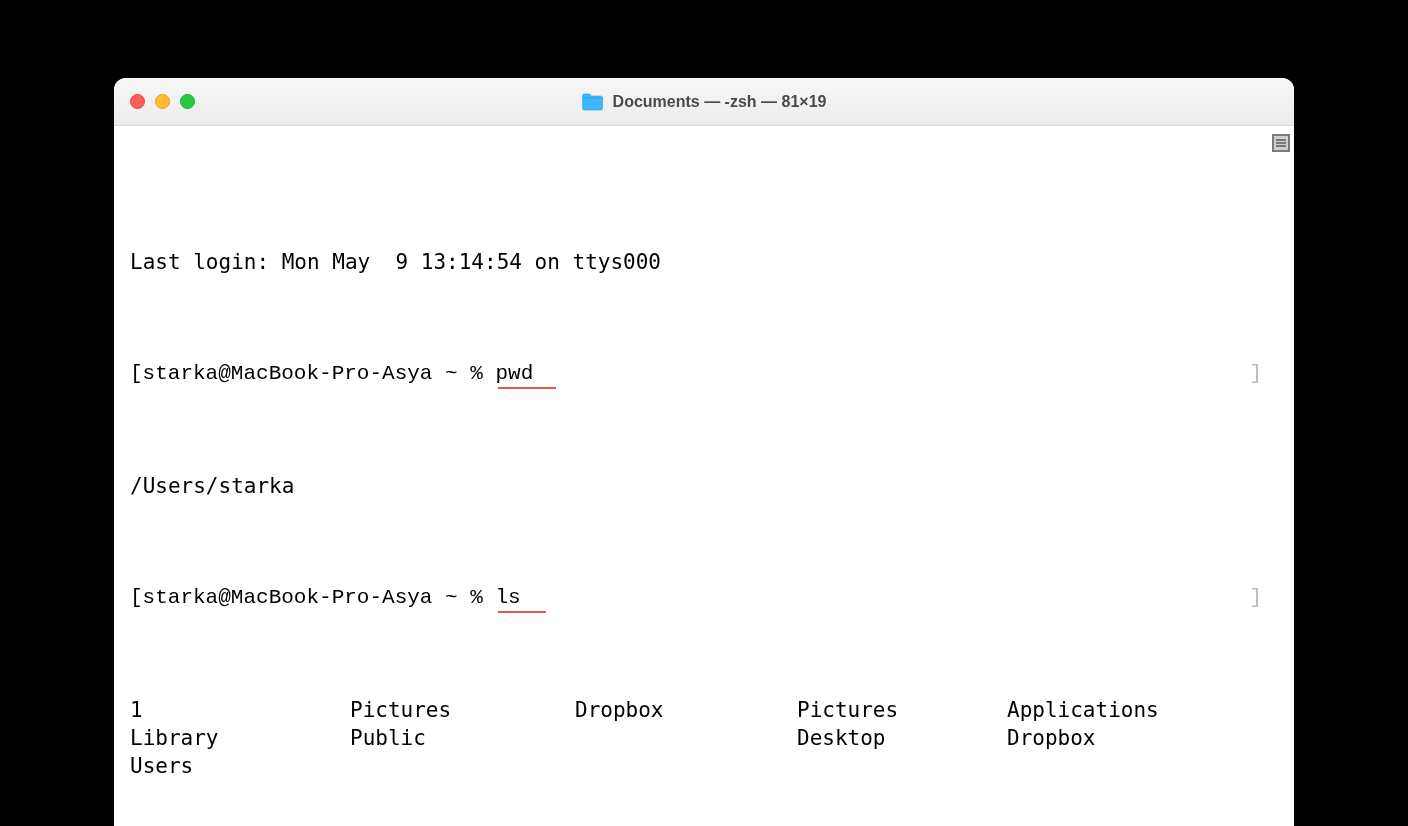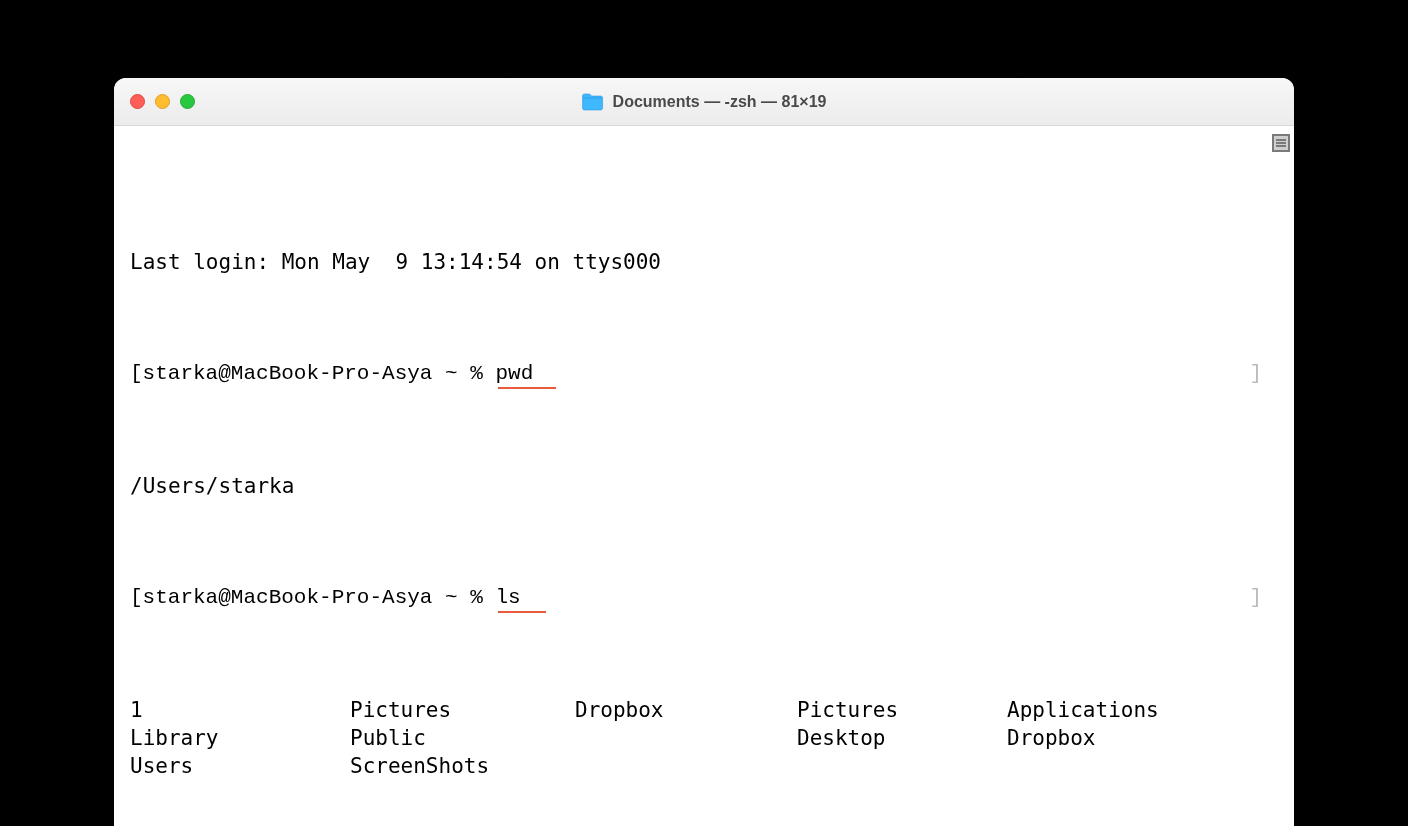--- a/index.html
+++ b/index.html
@@ -134,21 +134,21 @@
     <div class="scrollbar-indicator"><div class="mid"></div></div>
 
     <div>Last login: Mon May  9 13:14:54 on ttys000</div>
 
     <div class="prompt-row"><span class="bracket-left">[</span><span>starka@MacBook-Pro-Asya ~ % </span><span>pwd</span><span class="bracket-right">]</span><div class="underline" style="left: 368px; width: 58px;"></div></div>
 
     <div>/Users/starka</div>
 
     <div class="prompt-row"><span class="bracket-left">[</span><span>starka@MacBook-Pro-Asya ~ % </span><span>ls</span><span class="bracket-right">]</span><div class="underline" style="left: 368px; width: 48px;"></div></div>
 
-    <div class="ls-grid" id="ls-home" style="grid-template-columns: 220px 225px 222px 210px auto;"><div>1</div><div>Pictures</div><div>Dropbox</div><div>Pictures</div><div>Applications</div><div>Library</div><div>Public</div><div></div><div>Desktop</div><div>Dropbox</div><div>Users</div><div>ScreenShots</div><div></div></div>
+    <div class="ls-grid" id="ls-home" style="grid-template-columns: 220px 225px 222px 210px auto;"><div>1</div><div>Pictures</div><div>Dropbox</div><div>Pictures</div><div>Applications</div><div>Library</div><div>Public</div><div></div><div>Desktop</div><div>Dropbox</div><div>Users</div><div></div></div>
 
     
 
     
 
     
 
     
 
     

